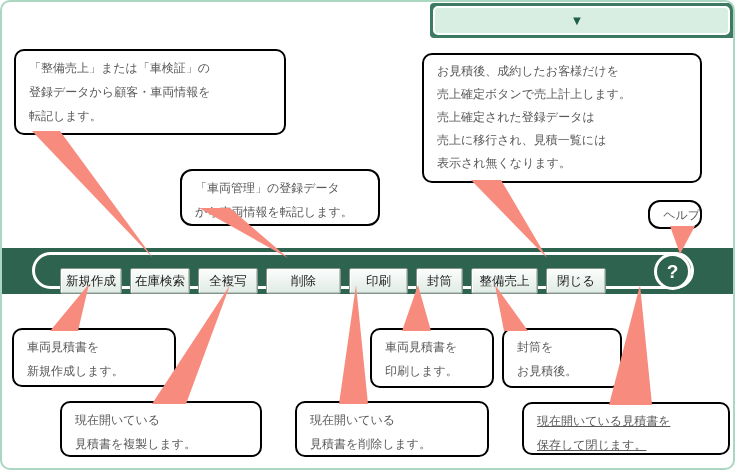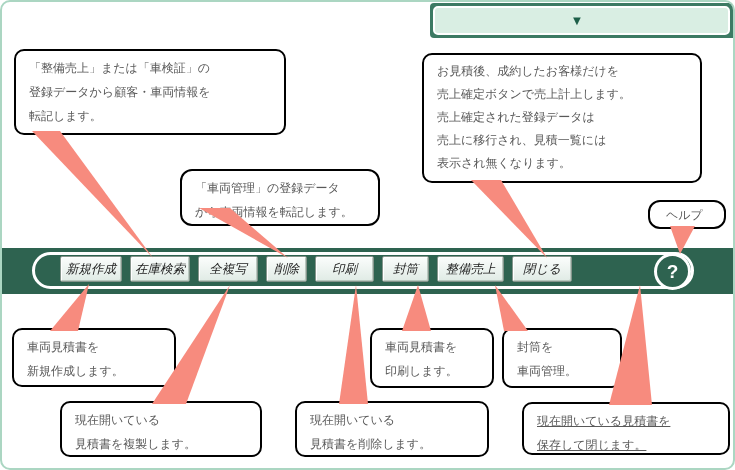--- a/index.html
+++ b/index.html
@@ -12,26 +12,26 @@
        border-radius:4px 0 0 4px;z-index:4;}
   .hdr-inner{position:absolute;inset:3px;background:#d9eee3;border:2px solid #ffffff;
        border-radius:5px;display:flex;align-items:center;justify-content:center;
        color:#1d5f49;font-weight:bold;font-size:15px;letter-spacing:1px;}
   .hdr-tri{margin-right:8px;font-size:13px;}
 
   
   .band{position:absolute;left:0;top:246px;width:731px;height:46px;background:#2e6350;z-index:1;}
   .pill{position:absolute;left:30px;top:250px;width:662px;height:37px;box-sizing:border-box;
         border:3px solid #fff;border-radius:19px;z-index:2;}
-  .btnrow{position:absolute;left:58px;top:254px;height:26px;display:flex;gap:8px;z-index:3;font-style:italic;}
+  .btnrow{position:absolute;left:58px;top:266px;height:26px;display:flex;gap:8px;z-index:3;}
   .tbtn{box-sizing:border-box;height:26px;display:flex;align-items:center;justify-content:center;
         font-size:12.5px;color:#1c1c1c;background:linear-gradient(#fbfdfc,#e0ebe5);
         border:1px solid #85958c;border-radius:2px;
         box-shadow:inset 1px 1px 0 #ffffff, inset -1px -1px 0 #b9c8bf;cursor:pointer;white-space:nowrap;}
-  .w1{width:62px}.w2{width:61px}.w3{width:60px}.w4{width:60px}.w5{width:41px}
+  .w1{width:62px}.w2{width:61px}.w3{width:60px}.w4{width:60px}.w5{width:75px}
   .w6{width:59px}.w7{width:47px}.w8{width:67px}.w9{width:60px}
   .helpbtn{position:absolute;left:652px;top:251px;width:37px;height:37px;box-sizing:border-box;
         border:3px solid #fff;border-radius:50%;background:#2e6350;color:#fff;font-weight:bold;
         font-size:19px;display:flex;align-items:center;justify-content:center;z-index:3;cursor:pointer;}
 
   
   .co{position:absolute;box-sizing:border-box;background:#fff;border:2px solid #000000;
       border-radius:10px;color:#595959;font-size:12px;line-height:24px;
       padding:5px 13px;white-space:pre-line;z-index:5;}
 
@@ -66,31 +66,31 @@
   <div class="co" style="left:12px;top:47px;width:272px;height:86px;">「整備売上」または「車検証」の
 登録データから顧客・車両情報を
 転記します。</div>
   <div class="co" style="left:178px;top:167px;width:200px;height:57px;border-radius:12px;">「車両管理」の登録データ
 から車両情報を転記します。</div>
   <div class="co" style="left:420px;top:51px;width:280px;height:130px;line-height:23px;">お見積後、成約したお客様だけを
 売上確定ボタンで売上計上します。
 売上確定された登録データは
 売上に移行され、見積一覧には
 表示され無くなります。</div>
-  <div class="co" style="left:646px;top:198px;width:78px;height:29px;padding:2px 16px;text-align:left;line-height:22px;border-radius:12px;">ヘルプ</div>
+  <div class="co" style="left:646px;top:198px;width:54px;height:29px;padding:2px 0;text-align:right;line-height:22px;border-radius:12px;">ヘルプ</div>
   <div class="co" style="left:10px;top:326px;width:164px;height:59px;">車両見積書を
 新規作成します。</div>
   <div class="co" style="left:58px;top:399px;width:202px;height:56px;">現在開いている
 見積書を複製します。</div>
   <div class="co" style="left:293px;top:399px;width:194px;height:56px;">現在開いている
 見積書を削除します。</div>
   <div class="co" style="left:368px;top:326px;width:124px;height:60px;">車両見積書を
 印刷します。</div>
   <div class="co" style="left:500px;top:326px;width:120px;height:60px;">封筒を
-車両管理。</div>
+お見積後。</div>
   <div class="co" style="left:520px;top:400px;width:208px;height:53px;text-decoration:underline;">現在開いている見積書を
 保存して閉じます。</div>
 
   <svg id="tails" viewBox="0 0 735 470">
     <polygon fill="#f78b7e" points="30,129 58,129 151,256"></polygon>
     <polygon fill="#f78b7e" points="197,206 228,206 286,256"></polygon>
     <polygon fill="#f78b7e" points="469,178 499,178 545,256"></polygon>
     <polygon fill="#f78b7e" points="668,224 693,224 678,252"></polygon>
     <polygon fill="#f78b7e" points="48,329 76,329 87,282"></polygon>
     <polygon fill="#f78b7e" points="150,402 184,402 228,283"></polygon>

